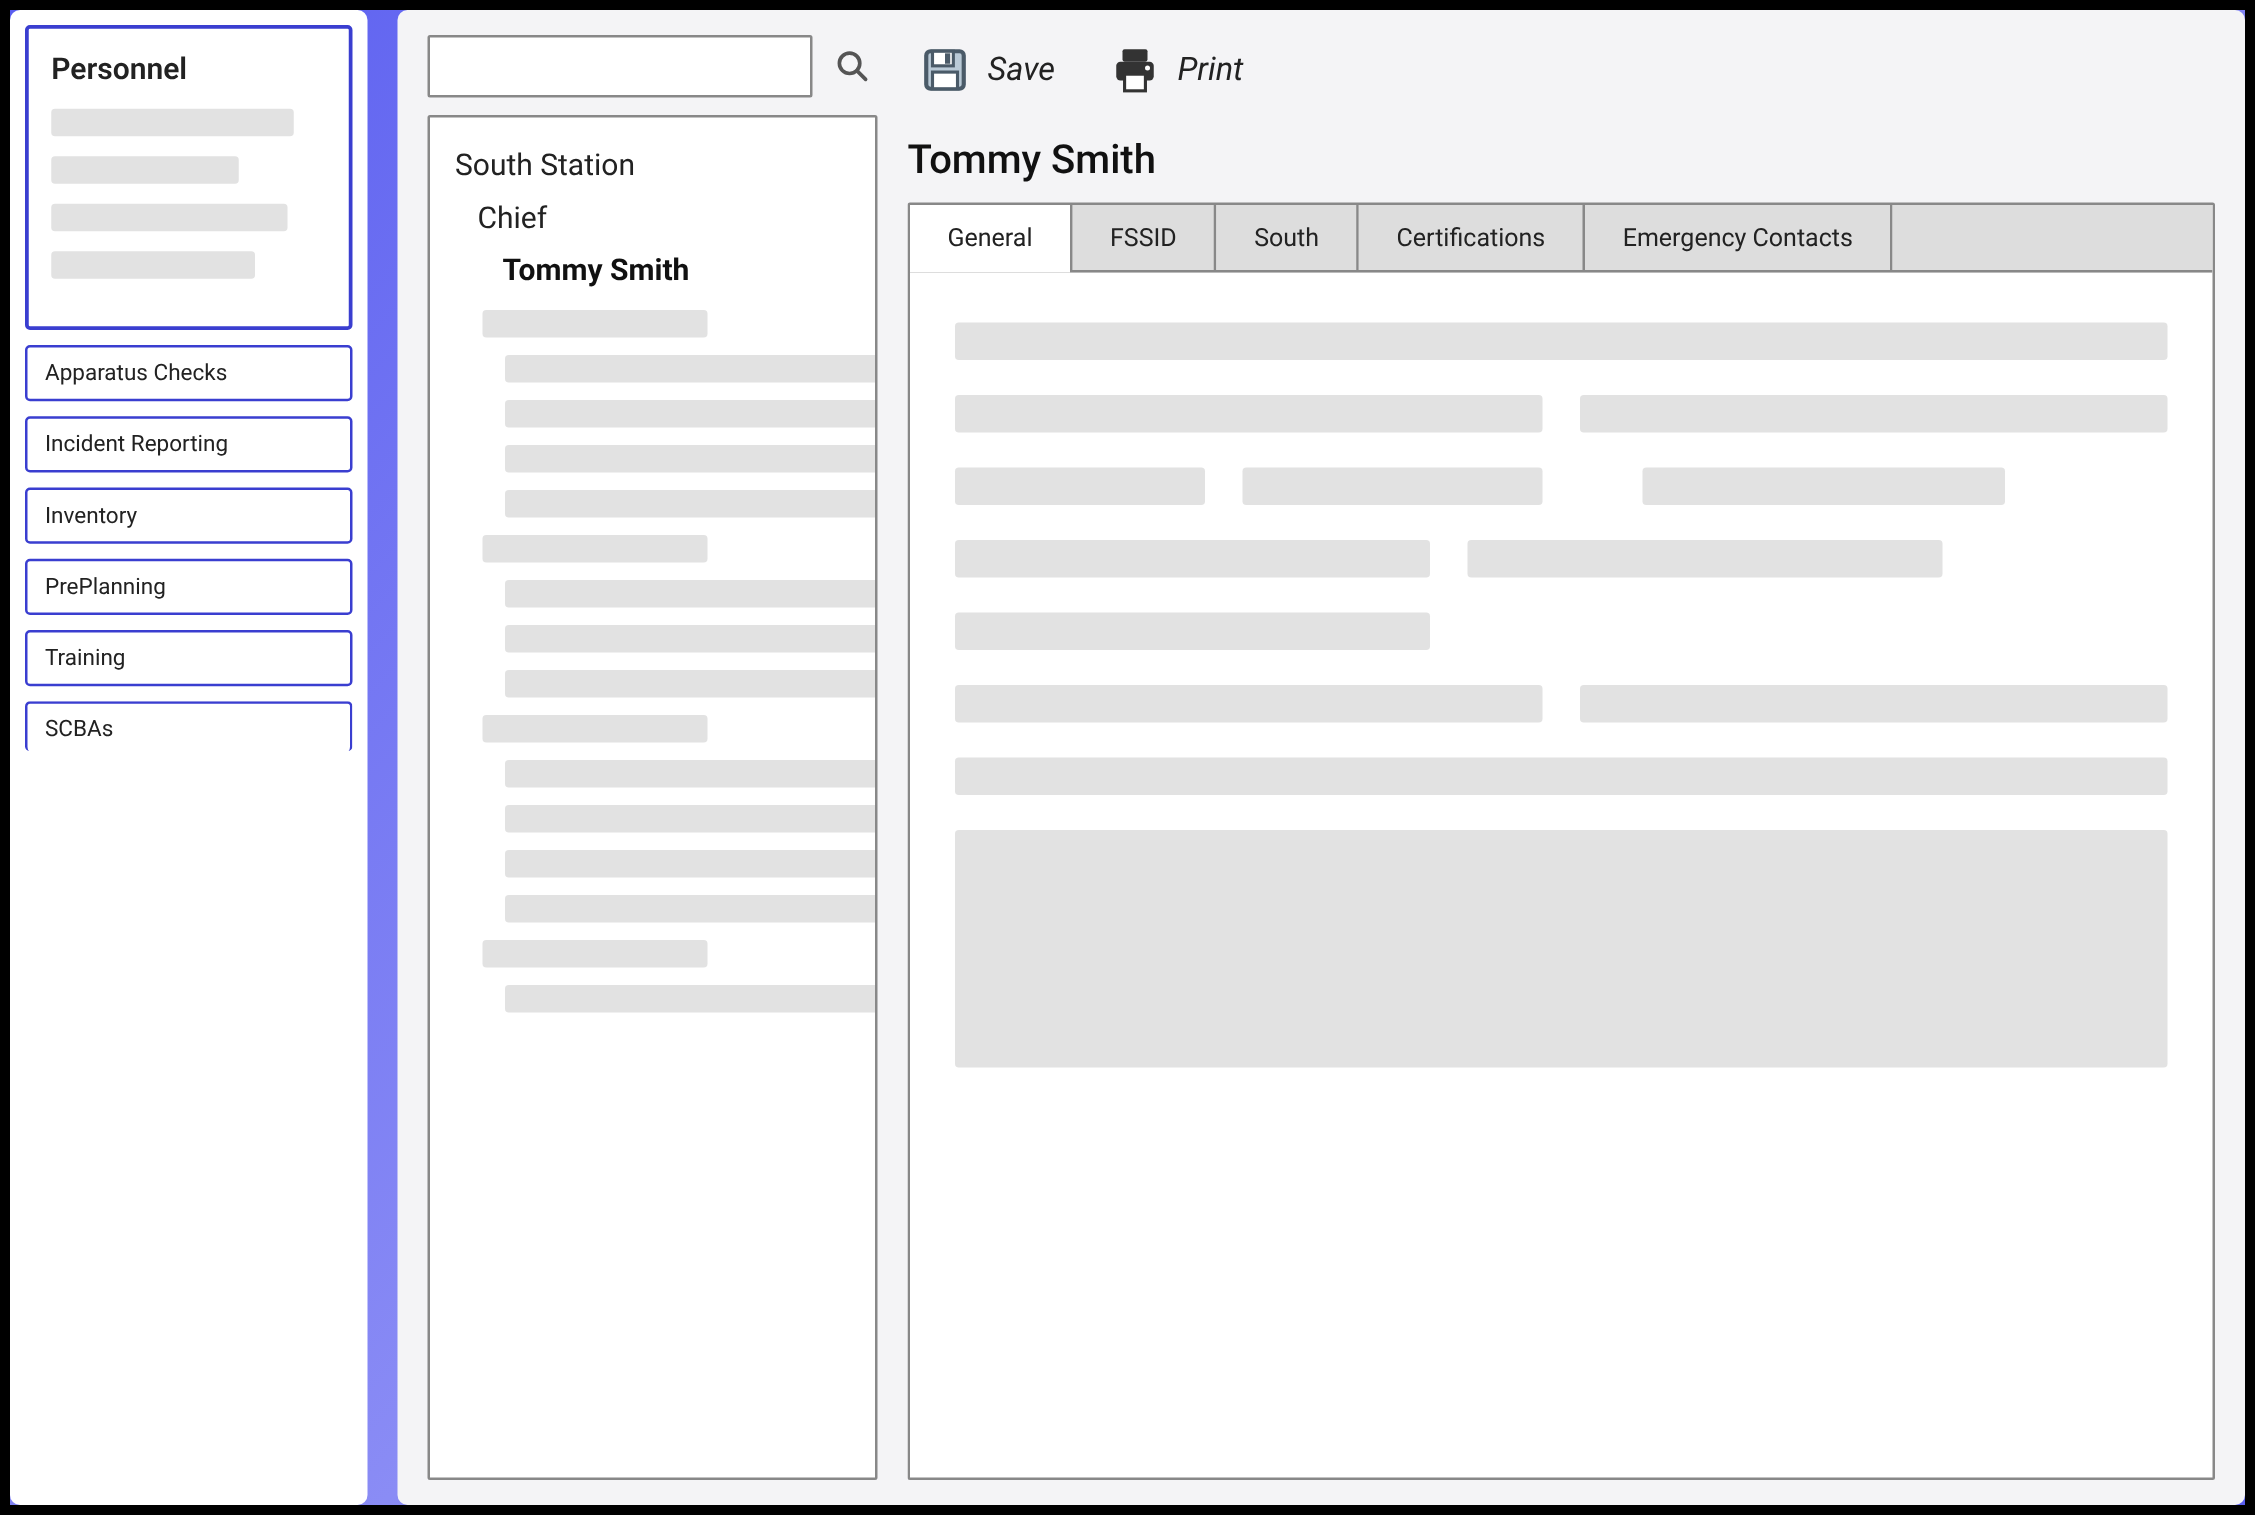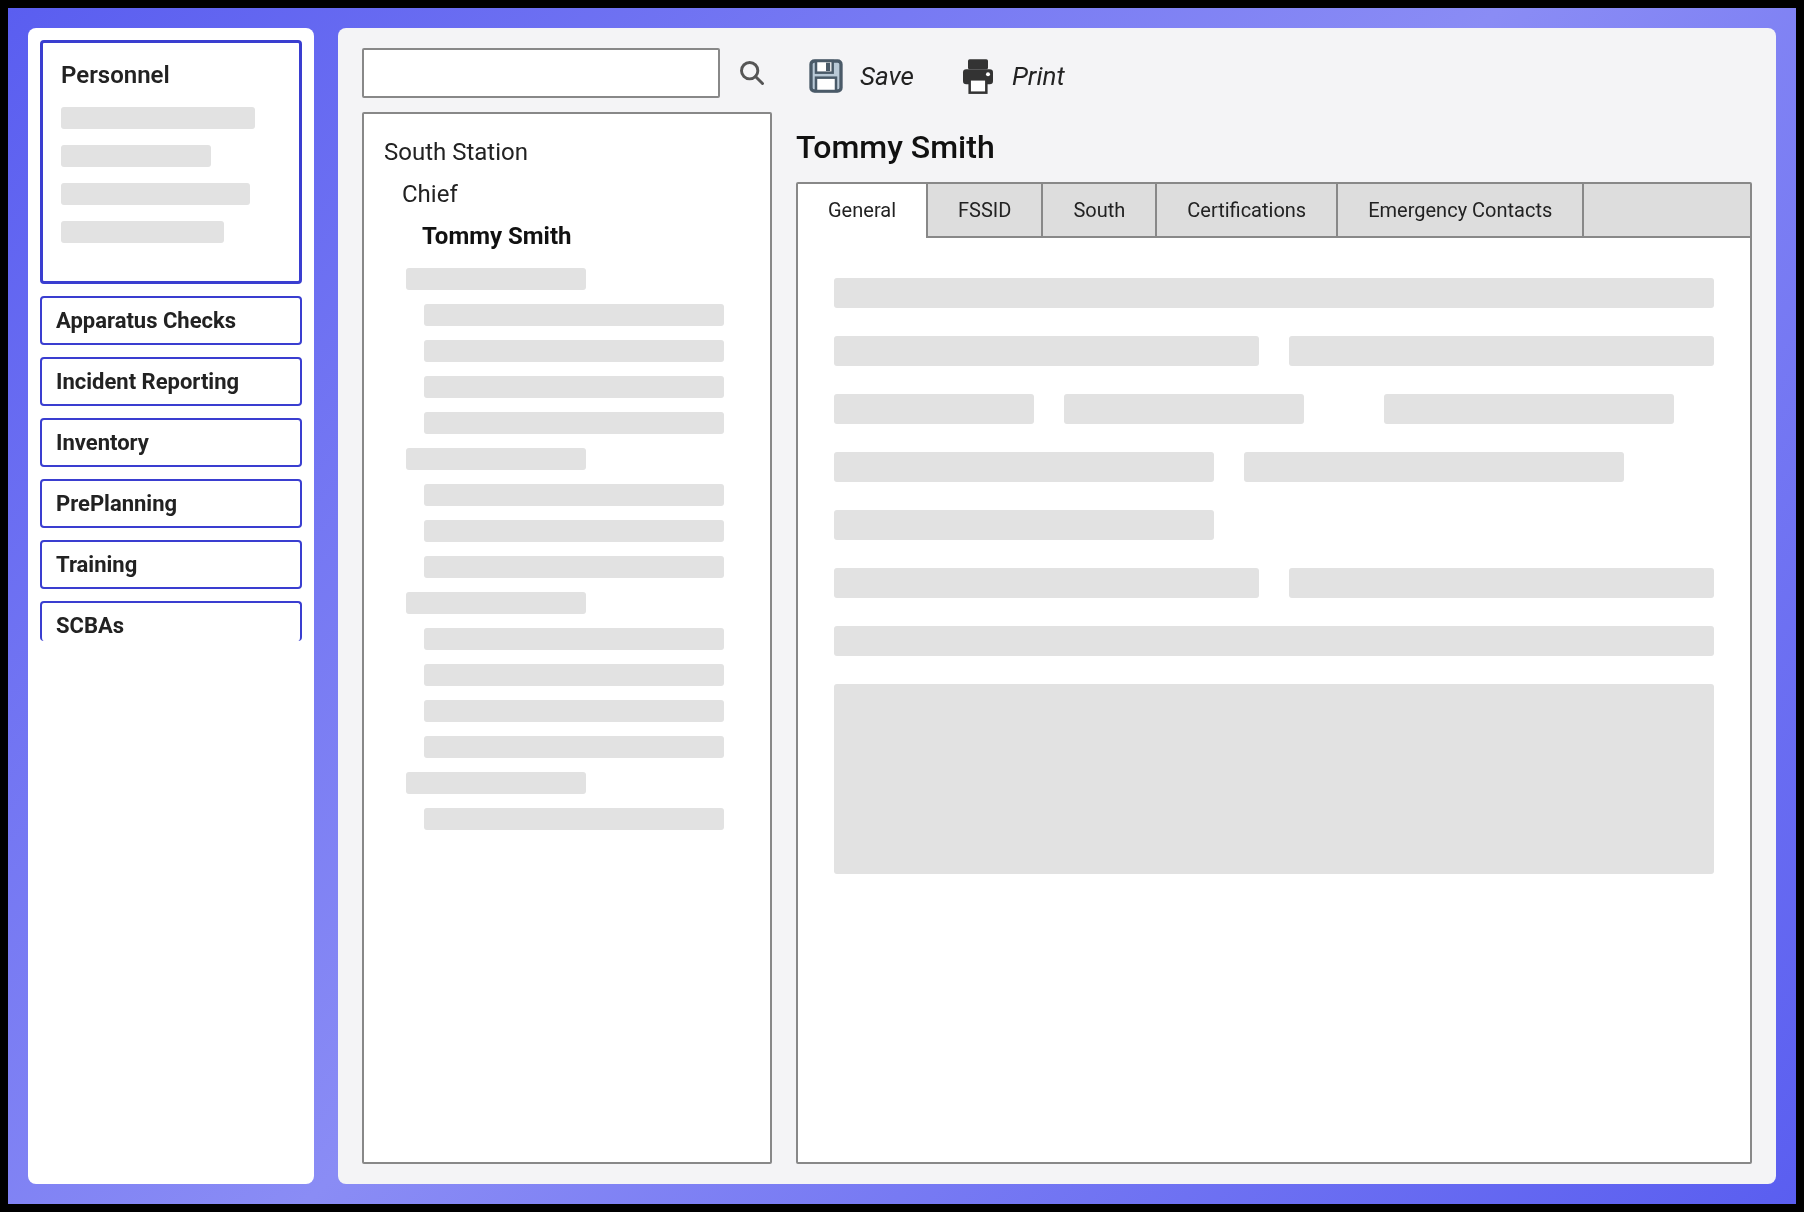--- a/index.html
+++ b/index.html
@@ -40,21 +40,20 @@
     right: 24px; top: 50%;
     transform: translateY(-50%);
     width: 32px; height: 32px;
     display: flex; align-items: center; justify-content: center;
     color: #555;
     cursor: pointer;
   }
   .gradient-zone {
     flex: 1;
     background: linear-gradient(135deg, #5a5ef0 0%, #8a8cf5 50%, #5a5ef0 100%);
-    padding: 20px;
     display: flex;
     gap: 24px;
     overflow: hidden;
   }
 
   
   .sidebar {
     width: 286px;
     background: #fff;
     border-radius: 8px;
@@ -82,22 +81,22 @@
     font-size: 24px;
     font-weight: 600;
     color: #222;
     margin-bottom: 18px;
   }
   .nav-card.collapsed {
     padding: 10px 14px;
   }
   .nav-card.collapsed .nav-title {
     margin-bottom: 0;
-    font-weight: 700;
-    font-size: 22px;
+    font-weight: 400;
+    font-size: 18px;
   }
   .skeleton {
     background: #e2e2e2;
     border-radius: 3px;
     height: 20px;
     margin-bottom: 16px;
   }
   .nav-card.active .skeleton { height: 22px; }
   .sidebar-logo-wrap {
     height: 270px;
@@ -111,21 +110,21 @@
   .main-panel {
     flex: 1;
     background: #f4f4f6;
     border-radius: 8px;
     padding: 20px 24px;
     display: flex;
     gap: 24px;
     overflow: hidden;
   }
   .tree-col {
-    width: 410px;
+    width: 360px;
     display: flex;
     flex-direction: column;
   }
   .search-row {
     display: flex;
     gap: 12px;
     align-items: center;
     margin-bottom: 14px;
   }
   .search-input {

